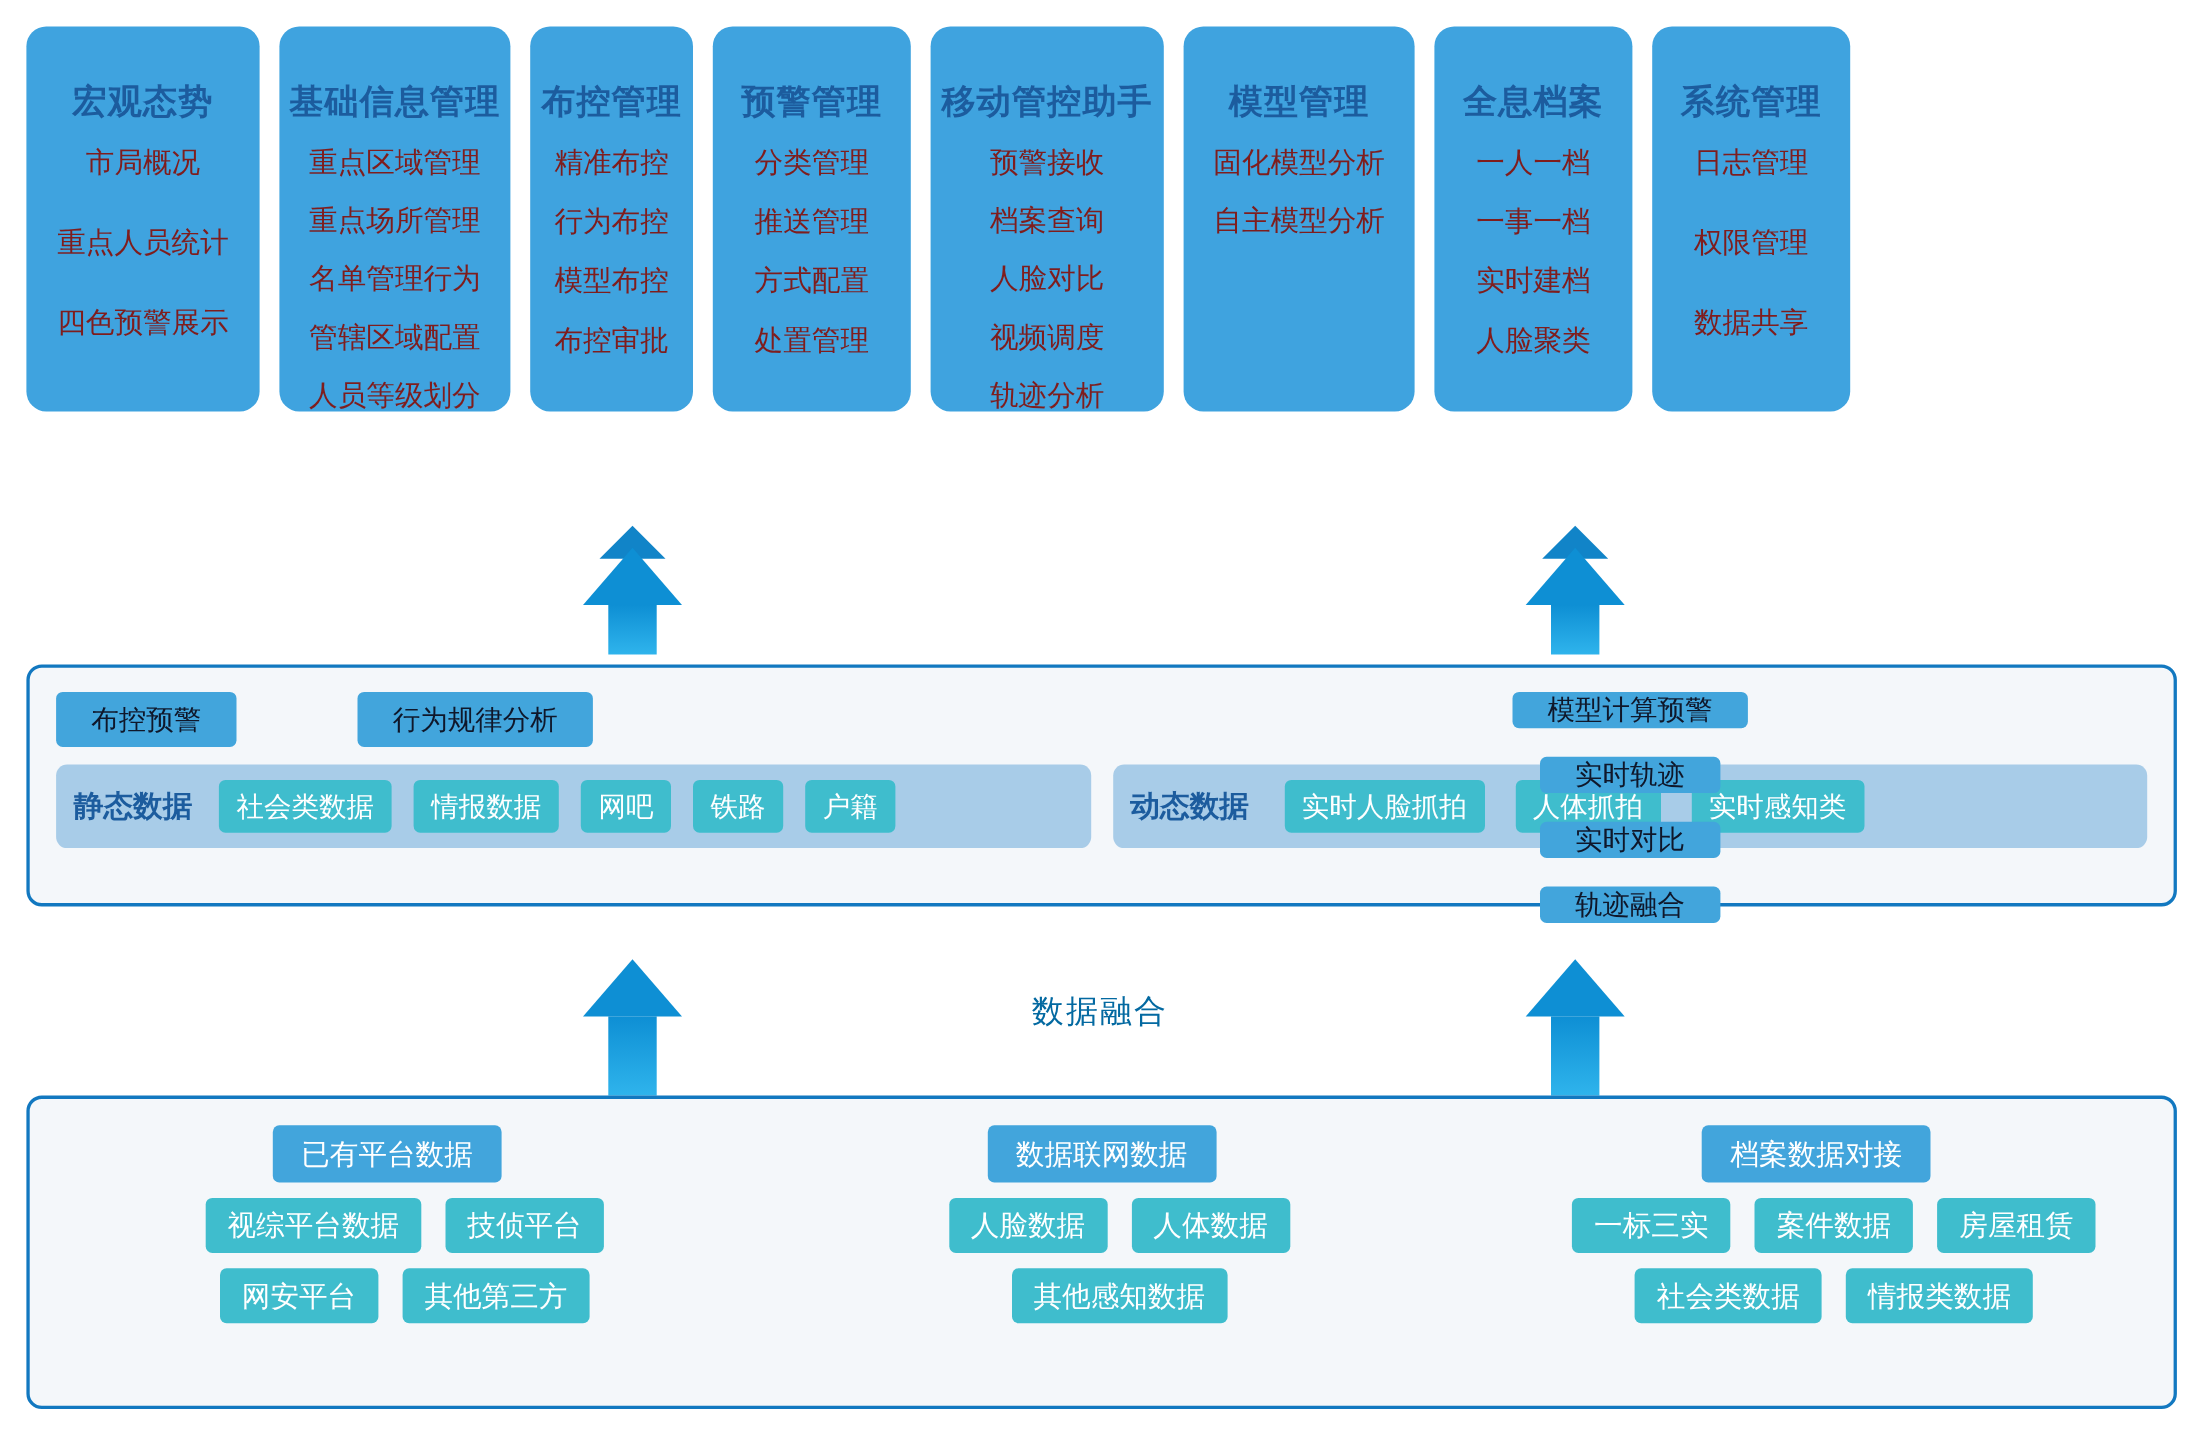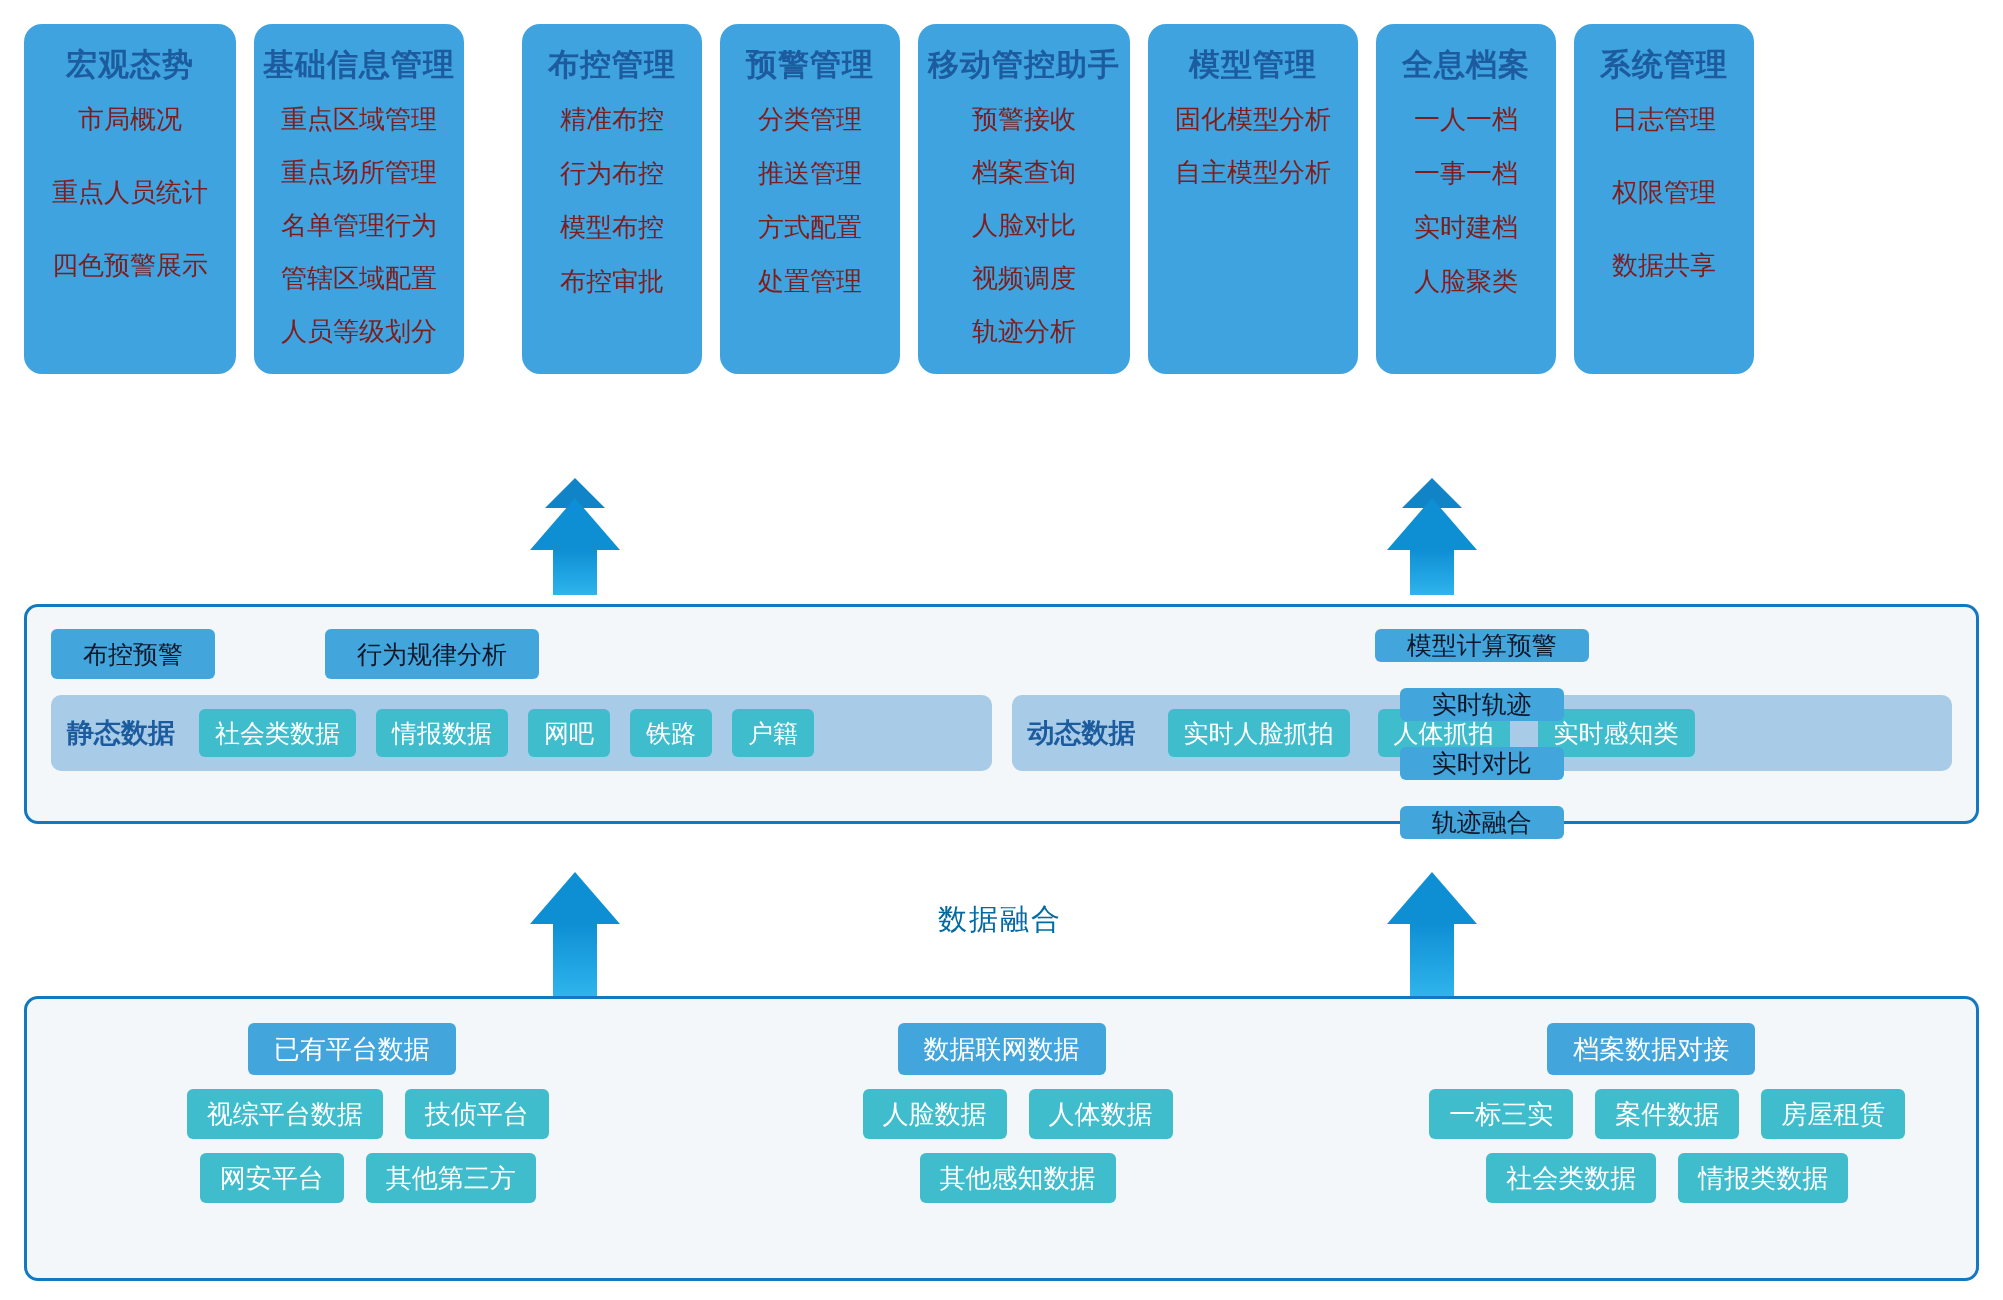--- a/index.html
+++ b/index.html
@@ -23,21 +23,21 @@
     width: 1955px;
     height: 450px;
     display: flex;
     gap: 0px;
     align-items: flex-start;
   }
   .module-card {
     background: #3FA3DF;
     border-radius: 18px;
     margin-right: 18px;
-    padding: 8px 10px 26px 10px;
+    padding: 36px 10px 26px 10px;
     box-sizing: border-box;
     display: flex;
     flex-direction: column;
     align-items: center;
     flex: 0 0 auto;
   }
   .module-title {
     color: #1C5C9E;
     font-size: 31px;
     font-weight: bold;
@@ -49,21 +49,21 @@
     color: #7f1d1d;
     font-size: 26px;
     white-space: nowrap;
     margin: 0;
     line-height: 1;
   }
 
   
   .card-w1 { width: 212px; }
   .card-w2 { width: 210px; }
-  .card-w3 { width: 180px; margin-left: 40px; }
+  .card-w3 { width: 148px; }
   .card-w4 { width: 180px; }
   .card-w5 { width: 212px; }
   .card-w6 { width: 210px; }
   .card-w7 { width: 180px; }
   .card-w8 { width: 180px; }
   .items-sp-med   .module-item { margin-bottom: 27px; }
   .items-sp-xl    .module-item { margin-bottom: 28px; }
   .items-sp-huge  .module-item { margin-bottom: 47px; }
 
   .card-h-tall { height: 350px; }

